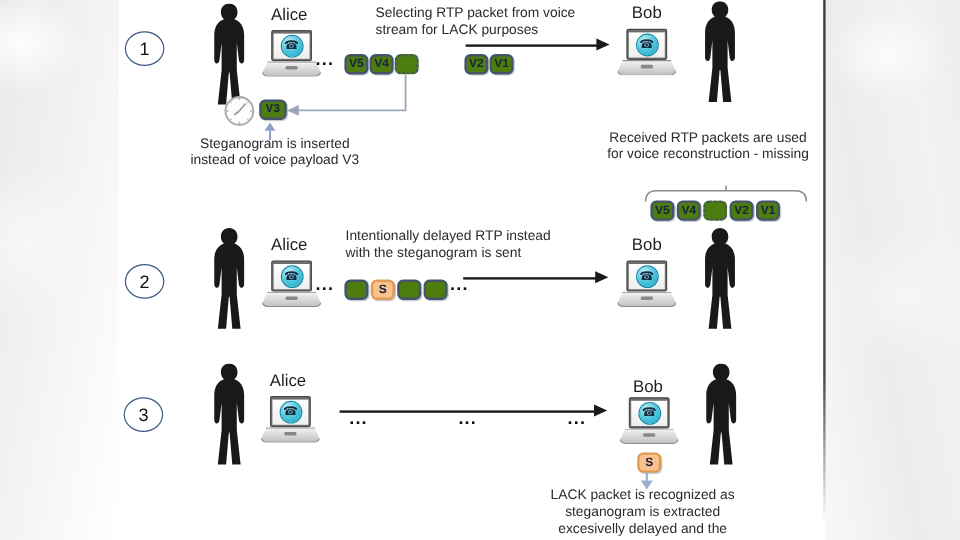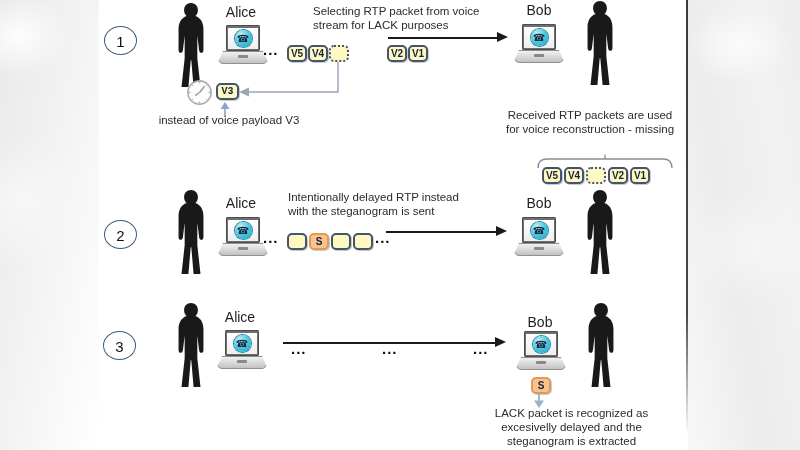--- a/index.html
+++ b/index.html
@@ -57,21 +57,21 @@
   .phone-glyph { font-size:10px; line-height:10px; color:#122a40; }
   .lt-base {
     position:absolute; left:0; top:26px; width:50px; height:13px;
     background:linear-gradient(#f1f1f1,#c2c2c2);
     border:1px solid #8f8f8f; border-radius:2px 2px 5px 5px; box-sizing:border-box;
     clip-path:polygon(10% 0,90% 0,100% 85%,97% 100%,3% 100%,0 85%);
   }
   .lt-pad { width:10px; height:3px; background:#888; margin:3px auto 0; border-radius:1px; }
   
   .pkt {
-    position:absolute; width:16px; height:13px; background:#fef9c3;
+    position:absolute; width:16px; height:13px; background:#4d7c0f;
     border:2px solid #44546a; border-radius:5px;
     font-size:10px; font-weight:bold; line-height:13px; text-align:center; color:#17233d;
     box-shadow:1px 1px 0 rgba(70,84,106,.30);
   }
   .pkt.dotted { border-style:dotted; box-shadow:none; }
   .pkt.steg { background:#f9c28f; border-color:#df9b55; }
   .pkt.wide { width:19px;font-family:Liberation Mono, monospace; }
   
   .dots { position:absolute; font-size:15px; font-weight:bold; letter-spacing:1px; color:#101010; line-height:12px; }
   
@@ -161,20 +161,21 @@
     </svg>
 
     <div class="pkt wide" style="left:216px;top:83px">V3</div>
 
     <svg class="abs" style="left:219px;top:102px" width="12" height="15">
       <line x1="6" y1="15" x2="6" y2="6" stroke="#8ba3c7" stroke-width="1.6"></line>
       <polygon points="6,0 1.5,7 10.5,7" fill="#8ba3c7"></polygon>
     </svg>
 
     <div class="note" style="left:147px;top:113px;width:164px">
+      <span>Steganogram is inserted</span>
       <span>instead of voice payload V3</span>
     </div>
 
     <div class="pname" style="left:509px;top:2px">Bob</div>
     <div class="laptop" style="left:514px;top:24px">
       <div class="lt-screen">
           <div class="lt-screen-in">
             <div class="phone-circle">
               <span class="phone-glyph">☎</span>
             </div>
@@ -298,20 +299,20 @@
         <use href="#sil"></use>
       </svg>
 
     <div class="pkt steg" style="left:531px;top:377px">S</div>
 
     <svg class="abs" style="left:532px;top:393px" width="14" height="15">
       <line x1="7" y1="0" x2="7" y2="8" stroke="#9ab0cc" stroke-width="1.8"></line>
       <polygon points="7,15 2,7.5 12,7.5" fill="#9ab0cc"></polygon>
     </svg>
 
-    <div class="note" style="left:479px;top:406px;width:185px">
+    <div class="note" style="left:443px;top:406px;width:185px">
       <span>LACK packet is recognized as</span>
+      <span>steganogram is extracted</span>
       <span>excesivelly delayed and the</span>
-      <span>steganogram is extracted</span>
     </div>
   </div>
 
 </div>
 
 </body></html>

